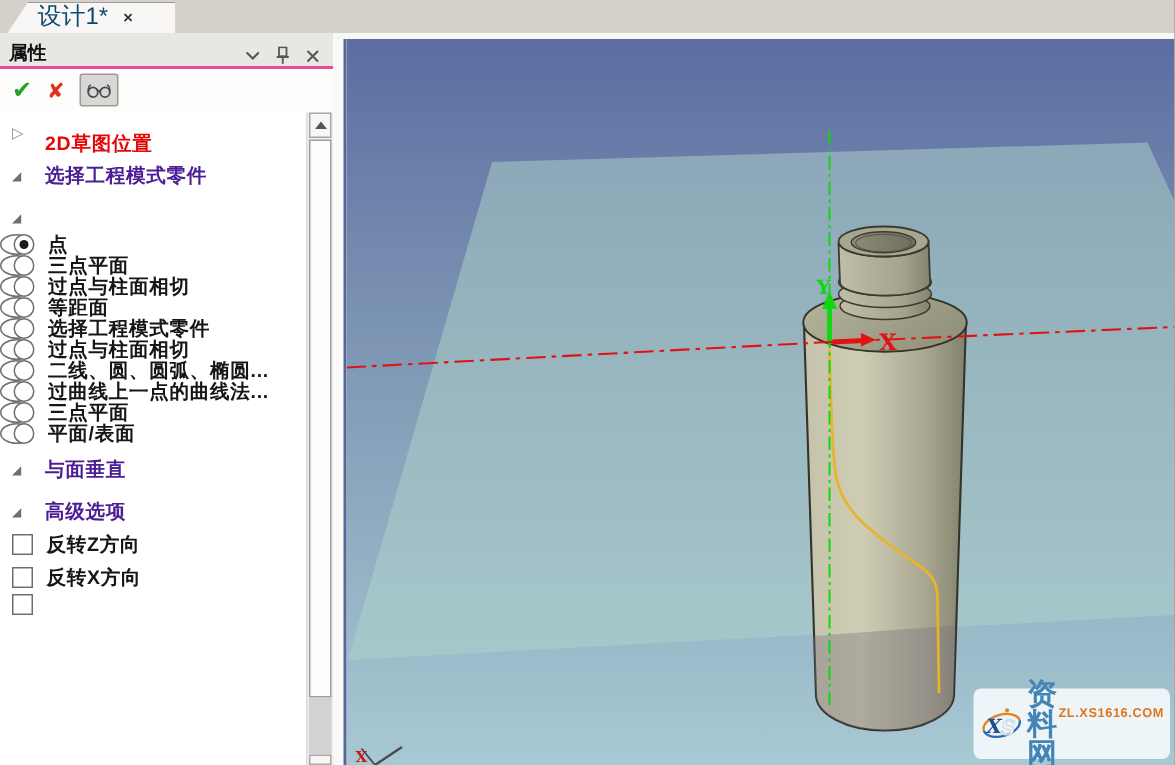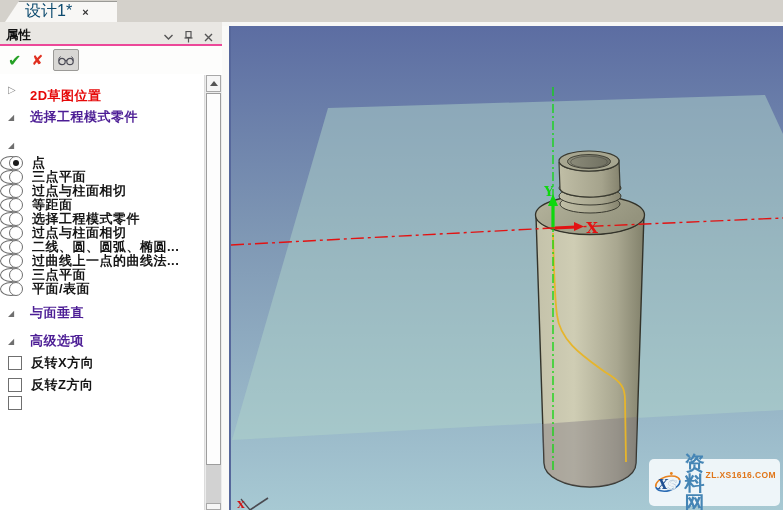--- a/index.html
+++ b/index.html
@@ -168,25 +168,25 @@
         <div class="row group gap">
           <span class="expander exp">◢</span>
           <span class="lab">与面垂直</span>
         </div>
         <div class="row group gap">
           <span class="expander exp">◢</span>
           <span class="lab">高级选项</span>
         </div>
         <div class="row checkbox">
           <span class="cb"></span>
-          <span class="lab">反转X方向</span>
+          <span class="lab">反转Z方向</span>
         </div>
         <div class="row checkbox">
           <span class="cb"></span>
-          <span class="lab">反转Z方向</span>
+          <span class="lab">反转X方向</span>
         </div>
         <div class="row partial">
           <span class="cb"></span>
         </div>
       </div>
 
     <div class="scrollbar">
       <div class="sb-up">
           <span class="tri"></span>
         </div>

